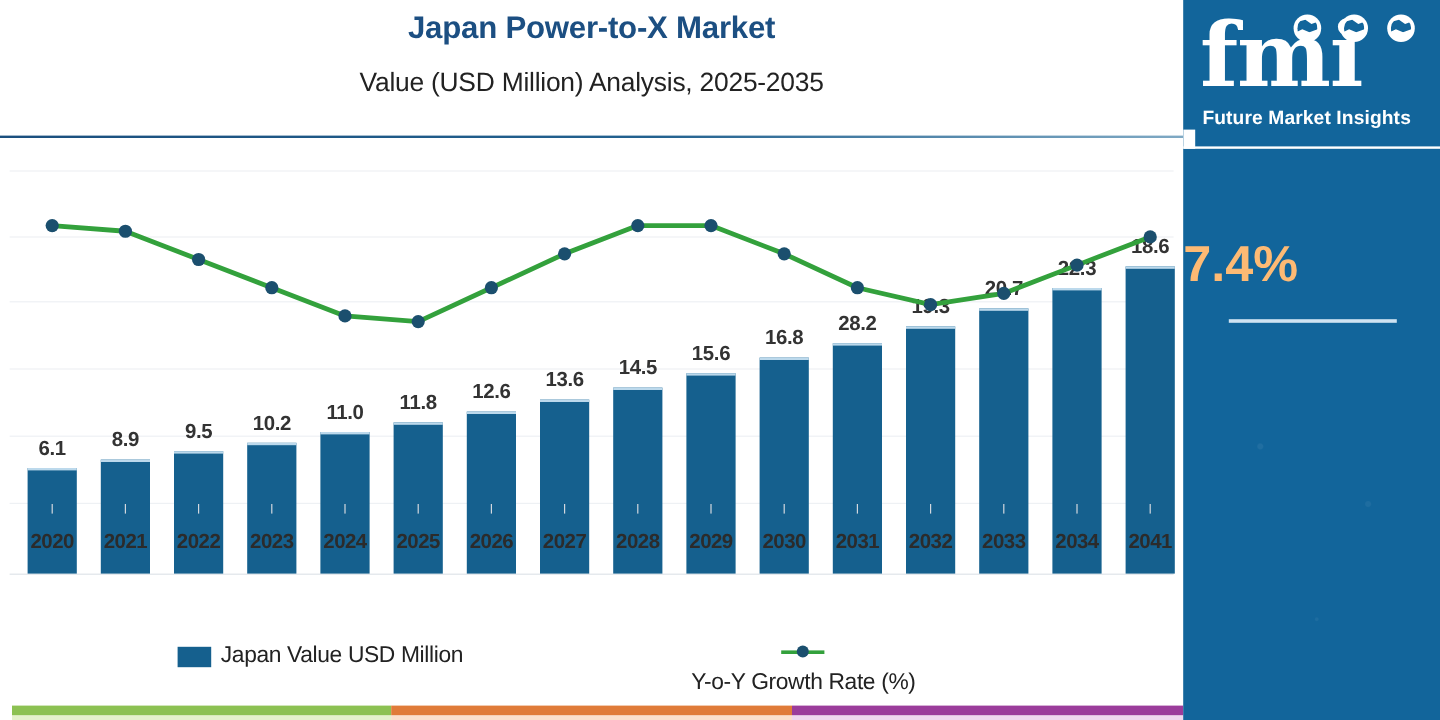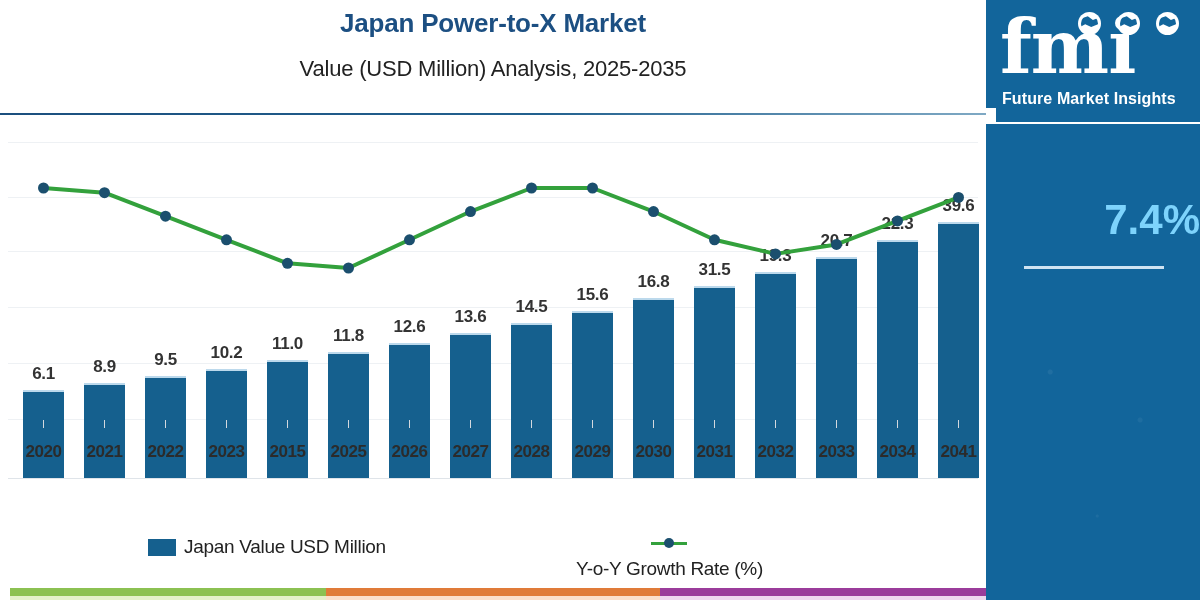--- a/index.html
+++ b/index.html
@@ -102,22 +102,22 @@
   #globe2 { left: 131px; top: 12px; }
   #globe3 { left: 170px; top: 12px; }
   #logo-tagline {
     position: absolute; left: 16px; top: 90px;
     font-size: 16px; font-weight: bold; color: #ffffff; letter-spacing: .1px;
   }
   #sidebar-divider-top { position: absolute; left: 0; top: 122px; width: 214px; height: 2px; background: #ffffff; }
   #sidebar-tab { position: absolute; left: 0; top: 108px; width: 10px; height: 16px; background: #ffffff; }
 
   #cagr-value {
-    position: absolute; left: 0; top: 196px; width: 214px; text-align: right;
-    font-size: 42px; font-weight: bold; color: #7dd3fc; letter-spacing: 0px;
+    position: absolute; left: 0; top: 196px; width: 214px; text-align: left;
+    font-size: 42px; font-weight: bold; color: #fdba74; letter-spacing: 0px;
   }
   #cagr-rule { position: absolute; left: 38px; top: 266px; width: 140px; height: 3px; background: #cfe3f2; }
   #cagr-caption {
     position: absolute; left: 0; top: 286px; width: 214px; text-align: center;
     font-size: 15.5px; line-height: 21px; color: #e7f1f9;
   }
   #sidebar-url {
     position: absolute; left: 0; bottom: 16px; width: 214px; text-align: center;
     font-size: 12.5px; color: #dceaf6; letter-spacing: -.1px;
   }
@@ -164,21 +164,21 @@
         <div class="bar-slot" style="left: 196px;">
           <div class="bar" title="2023: 10.2" style="height: 109.062px;"></div>
           <div class="bar-label" style="bottom: 115.062px;">10.2</div>
           <div class="tick"></div>
           <div class="xlabel">2023</div>
         </div>
         <div class="bar-slot" style="left: 257px;">
           <div class="bar" title="2024: 11.0" style="height: 117.615px;"></div>
           <div class="bar-label" style="bottom: 123.615px;">11.0</div>
           <div class="tick"></div>
-          <div class="xlabel">2015</div>
+          <div class="xlabel">2024</div>
         </div>
         <div class="bar-slot" style="left: 318px;">
           <div class="bar" title="2025: 11.8" style="height: 126.169px;"></div>
           <div class="bar-label" style="bottom: 132.169px;">11.8</div>
           <div class="tick"></div>
           <div class="xlabel">2025</div>
         </div>
         <div class="bar-slot" style="left: 379px;">
           <div class="bar" title="2026: 12.6" style="height: 134.723px;"></div>
           <div class="bar-label" style="bottom: 140.723px;">12.6</div>
@@ -204,21 +204,21 @@
           <div class="xlabel">2029</div>
         </div>
         <div class="bar-slot" style="left: 623px;">
           <div class="bar" title="2030: 16.8" style="height: 179.631px;"></div>
           <div class="bar-label" style="bottom: 185.631px;">16.8</div>
           <div class="tick"></div>
           <div class="xlabel">2030</div>
         </div>
         <div class="bar-slot" style="left: 684px;">
           <div class="bar" title="2031: 18.0" style="height: 192.462px;"></div>
-          <div class="bar-label" style="bottom: 198.462px;">31.5</div>
+          <div class="bar-label" style="bottom: 198.462px;">28.2</div>
           <div class="tick"></div>
           <div class="xlabel">2031</div>
         </div>
         <div class="bar-slot" style="left: 745px;">
           <div class="bar" title="2032: 19.3" style="height: 206.362px;"></div>
           <div class="bar-label" style="bottom: 212.362px;">19.3</div>
           <div class="tick"></div>
           <div class="xlabel">2032</div>
         </div>
         <div class="bar-slot" style="left: 806px;">
@@ -228,21 +228,21 @@
           <div class="xlabel">2033</div>
         </div>
         <div class="bar-slot" style="left: 867px;">
           <div class="bar" title="2034: 22.3" style="height: 238.438px;"></div>
           <div class="bar-label" style="bottom: 244.438px;">22.3</div>
           <div class="tick"></div>
           <div class="xlabel">2034</div>
         </div>
         <div class="bar-slot" style="left: 928px;">
           <div class="bar" title="2035: 23.9" style="height: 255.546px;"></div>
-          <div class="bar-label" style="bottom: 261.546px;">39.6</div>
+          <div class="bar-label" style="bottom: 261.546px;">18.6</div>
           <div class="tick"></div>
           <div class="xlabel">2041</div>
         </div>
       </div>
     <svg id="line-layer" viewBox="0 0 986 420" preserveAspectRatio="none">
         <polyline points="43.5,72 104.5,76.70588235294116 165.5,100.23529411764706 226.5,123.76470588235296 287.5,147.29411764705884 348.5,152 409.5,123.76470588235296 470.5,95.5294117647059 531.5,72 592.5,72 653.5,95.5294117647059 714.5,123.76470588235296 775.5,137.88235294117646 836.5,128.47058823529412 897.5,104.94117647058822 958.5,81.41176470588232" fill="none" stroke="#33a13c" stroke-width="4" stroke-linejoin="round"></polyline>
         <circle cx="43.5" cy="72" r="5.5" fill="#1b4f6e">
           <title>2020: 8.6%</title>
         </circle>
         <circle cx="104.5" cy="76.70588235294116" r="5.5" fill="#1b4f6e">

